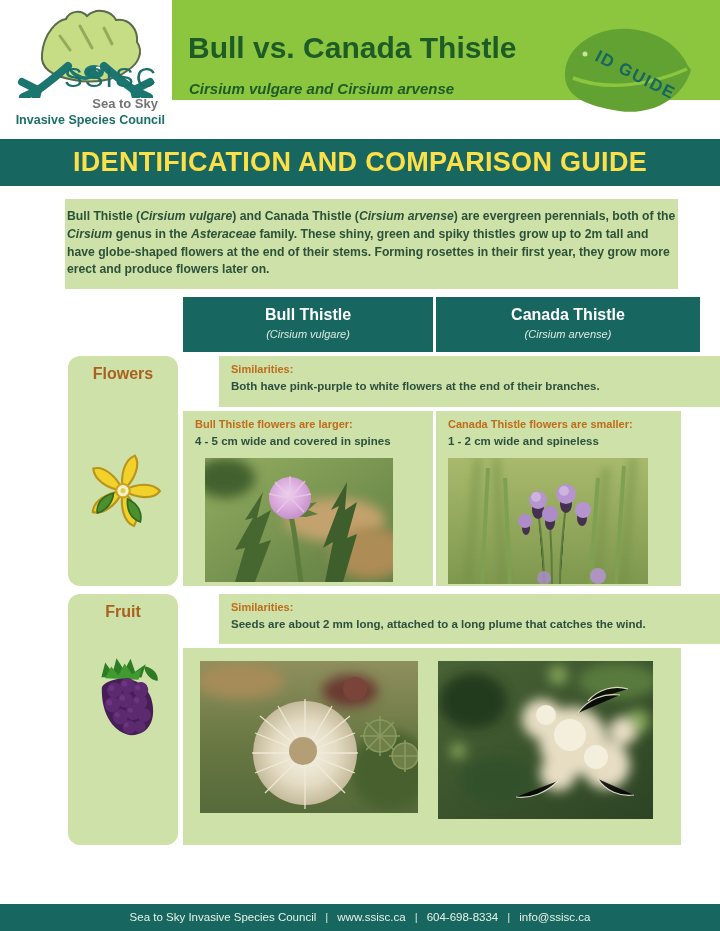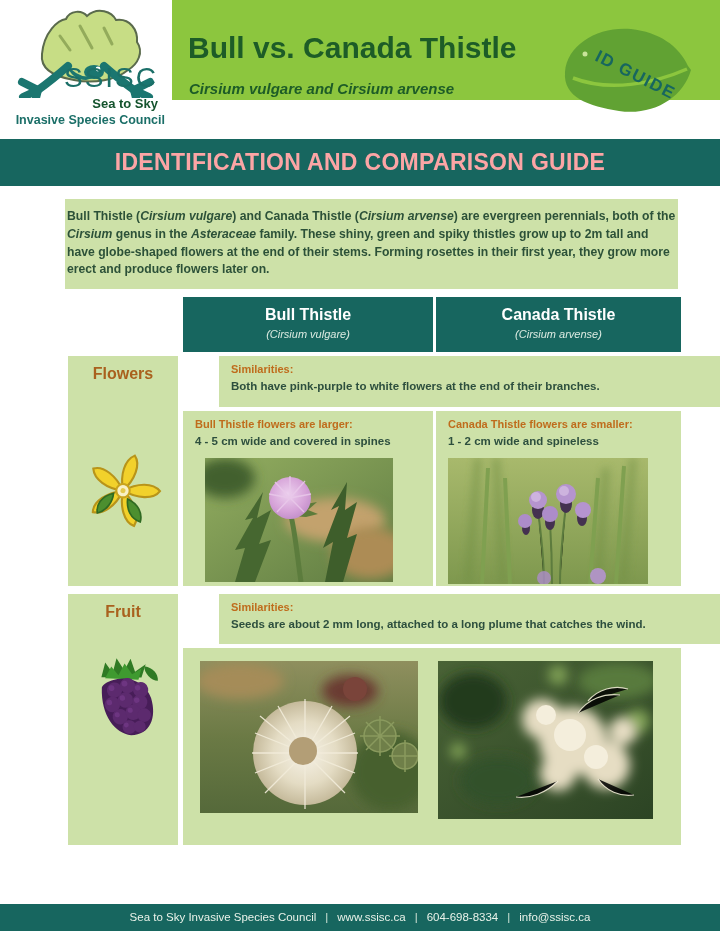--- a/index.html
+++ b/index.html
@@ -5,40 +5,40 @@
   * { margin:0; padding:0; box-sizing:border-box; }
   html,body { background:#ffffff; }
   .page {
     position:relative; width:720px; height:931px; background:#ffffff;
     font-family:"Liberation Sans", sans-serif; overflow:hidden;
   }
   
   .logo-panel { position:absolute; left:0; top:0; width:172px; height:139px; background:#ffffff; }
   .logo-art { position:absolute; left:8px; top:2px; width:152px; height:96px; }
   .logo-acronym { position:absolute; right:14px; top:62px; font-size:28px; font-weight:normal; color:#1b6f68; letter-spacing:2px; }
-  .logo-tag1 { position:absolute; right:14px; top:96px; font-size:13px; font-weight:bold; color:#14532d; }
+  .logo-tag1 { position:absolute; right:14px; top:96px; font-size:13px; font-weight:bold; color:#737373; }
   .logo-tag2 { position:absolute; right:7px; top:113px; font-size:12.5px; font-weight:bold; color:#1b6f68; white-space:nowrap; }
   .header-green { position:absolute; left:172px; top:0; width:548px; height:100px; background:#8cc63e; }
   .header-title { position:absolute; left:16px; top:31px; font-size:30px; font-weight:bold; color:#1d5c27; white-space:nowrap; }
   .header-subtitle { position:absolute; left:17px; top:80px; font-size:15px; font-weight:bold; font-style:italic; color:#1d5c27; white-space:nowrap; }
   .leaf-badge { position:absolute; left:385px; top:20px; width:140px; height:102px; }
   
   .banner { position:absolute; left:0; top:139px; width:720px; height:47px; background:#17665f;
             display:flex; align-items:center; justify-content:center; }
-  .banner-text { font-size:23px; font-weight:bold; color:#fca5a5; letter-spacing:0.3px; }
+  .banner-text { font-size:27px; font-weight:bold; color:#fde047; letter-spacing:0.3px; }
   
   .intro-box { position:absolute; left:65px; top:199px; width:613px; height:90px; background:#cde1a8; padding:9px 2px; }
   .intro-text { font-size:12.2px; font-weight:bold; color:#2c5138; line-height:17.8px; }
   
   .th { position:absolute; background:#17665f; color:#ffffff; text-align:center; }
   .th-bull   { left:183px; top:297px; width:250px; height:55px; }
-  .th-canada { left:436px; top:297px; width:245px; height:55px; }
+  .th-canada { left:436px; top:297px; width:264px; height:55px; }
   .th-name  { margin-top:9px; font-size:16px; font-weight:bold; }
   .th-latin { margin-top:4px; font-size:11px; font-style:italic; color:#dcebe2; }
-  .row-label-cell { position:absolute; left:68px; width:110px; background:#cde1a8; }
+  .row-label-cell { position:absolute; left:68px; width:110px; background:#cde1a8;border-radius:12px; }
   .label-flowers { top:356px; height:230px; }
   .label-fruit   { top:594px; height:251px; }
   .row-label { text-align:center; margin-top:9px; font-size:16px; font-weight:bold; color:#a9611e; }
   .label-icon { display:block; margin:0 auto; }
   .icon-flower { margin-top:62px; width:84px; height:88px; }
   .icon-berry  { margin-top:30px; width:86px; height:92px; }
   .sim { position:absolute; left:183px; width:516px; background:#cde1a8; padding:7px 12px;margin-left:36px; }
   .sim-flowers { top:356px; height:51px; }
   .sim-fruit   { top:594px; height:50px; }
   .sim-heading { font-size:11px; font-weight:bold; color:#bf6c1c; }

